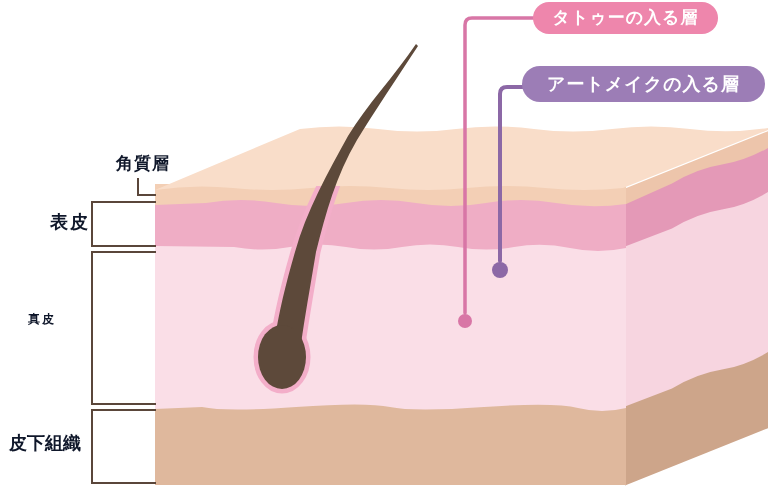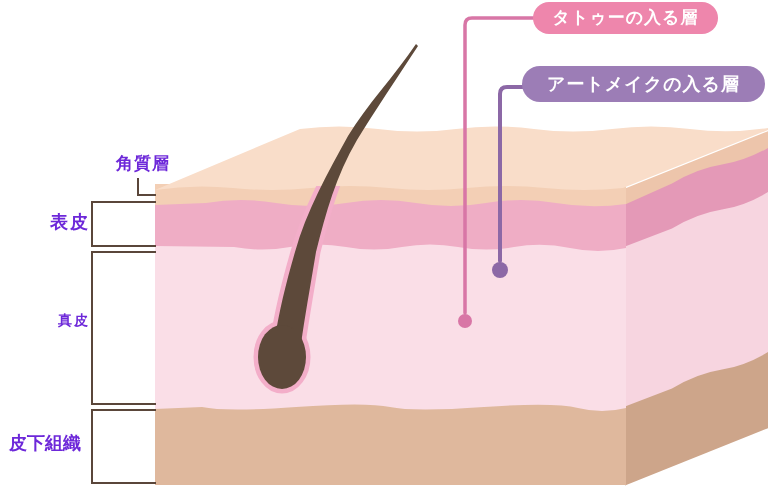--- a/index.html
+++ b/index.html
@@ -2,26 +2,26 @@
 <html><head>
 <meta charset="utf-8">
 <style>
   html,body{margin:0;padding:0;background:#fff;}
   .stage{
     position:relative;width:768px;height:487px;background:#ffffff;
     overflow:hidden;font-family:"Liberation Sans","DejaVu Sans",sans-serif;
   }
   .stage svg{position:absolute;left:0;top:0;}
   .lbl{
-    position:absolute;color:#6d28d9;font-weight:bold;line-height:1.1;
+    position:absolute;color:#0f172a;font-weight:bold;line-height:1.1;
     white-space:nowrap;
   }
   .lbl-corneum{left:95px;top:155px;width:75px;font-size:17px;letter-spacing:1px;text-align:right;}
   .lbl-epidermis{left:28px;top:213px;width:62px;font-size:18px;letter-spacing:2px;text-align:right;}
-  .lbl-dermis{left:28px;top:313px;width:62px;font-size:14px;letter-spacing:2px;text-align:right;}
+  .lbl-dermis{left:28px;top:313px;width:62px;font-size:12px;letter-spacing:2px;text-align:left;}
   .lbl-subcut{left:-2px;top:434px;width:94px;font-size:18px;letter-spacing:0px;text-align:center;}
   .badge{
     position:absolute;color:#ffffff;font-weight:bold;text-align:center;
     letter-spacing:1px;white-space:nowrap;
   }
   .badge-tattoo{
     left:533px;top:2px;width:185px;height:32px;line-height:32px;
     font-size:17px;background:#ee86ac;border-radius:16px;
   }
   .badge-artmakeup{

